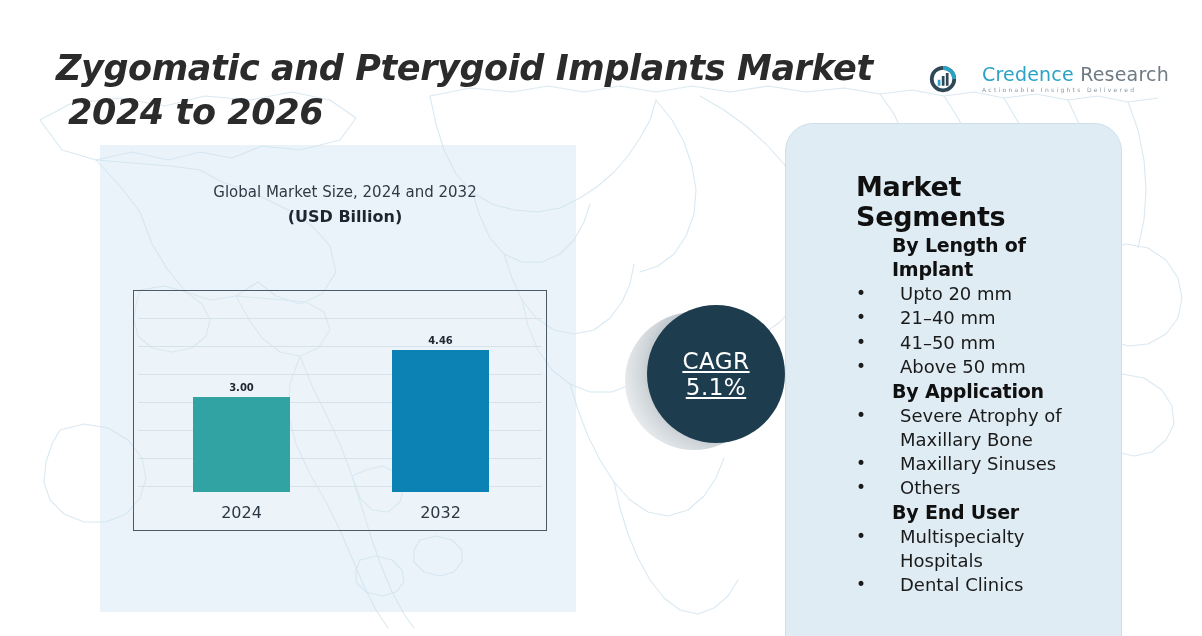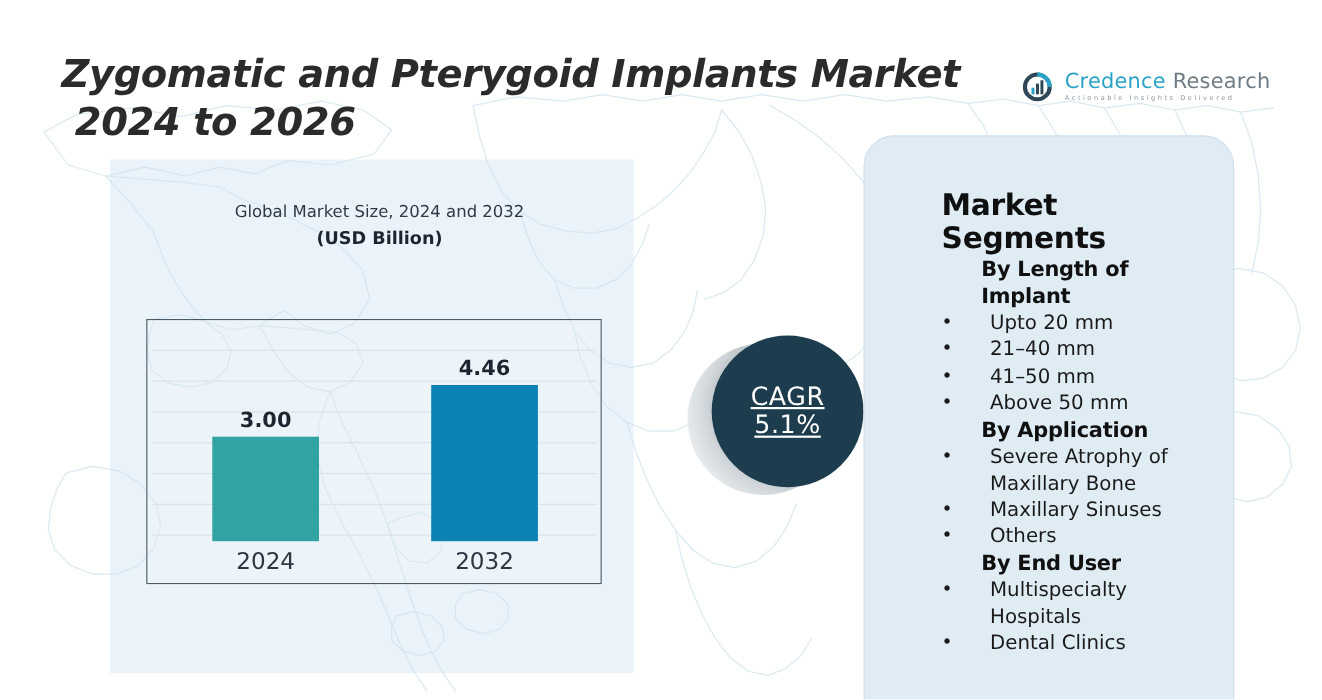--- a/index.html
+++ b/index.html
@@ -58,21 +58,21 @@
   }
   .title-line.second { padding-left: 12px; }
 
   
   #logo {
     position: absolute;
     left: 928px;
     top: 64px;
     display: flex;
     align-items: center;
-    gap: 10px;
+    gap: 24px;
   }
   #logo-mark { width: 30px; height: 30px; flex: none; }
   #logo-text { display: flex; flex-direction: column; line-height: 1; }
   #logo-name {
     font-family: "DejaVu Sans", sans-serif;
     font-size: 19px;
     color: #6e7b85;
     letter-spacing: 0.2px;
     white-space: nowrap;
   }
@@ -129,30 +129,30 @@
     background: #d6e2ea;
   }
   .bar {
     position: absolute;
     bottom: 38px;
   }
   .bar-value {
     position: absolute;
     font-family: "DejaVu Sans", sans-serif;
     font-weight: 700;
-    font-size: 19px;
+    font-size: 10px;
     color: #1d2630;
     text-align: center;
     white-space: nowrap;
   }
   .bar-label {
     position: absolute;
     bottom: 8px;
     font-family: "DejaVu Sans", sans-serif;
-    font-size: 21px;
+    font-size: 16px;
     color: #2b3742;
     text-align: center;
   }
 
   
   #cagr-wrap {
     position: absolute;
     left: 625px;
     top: 305px;
     width: 165px;

